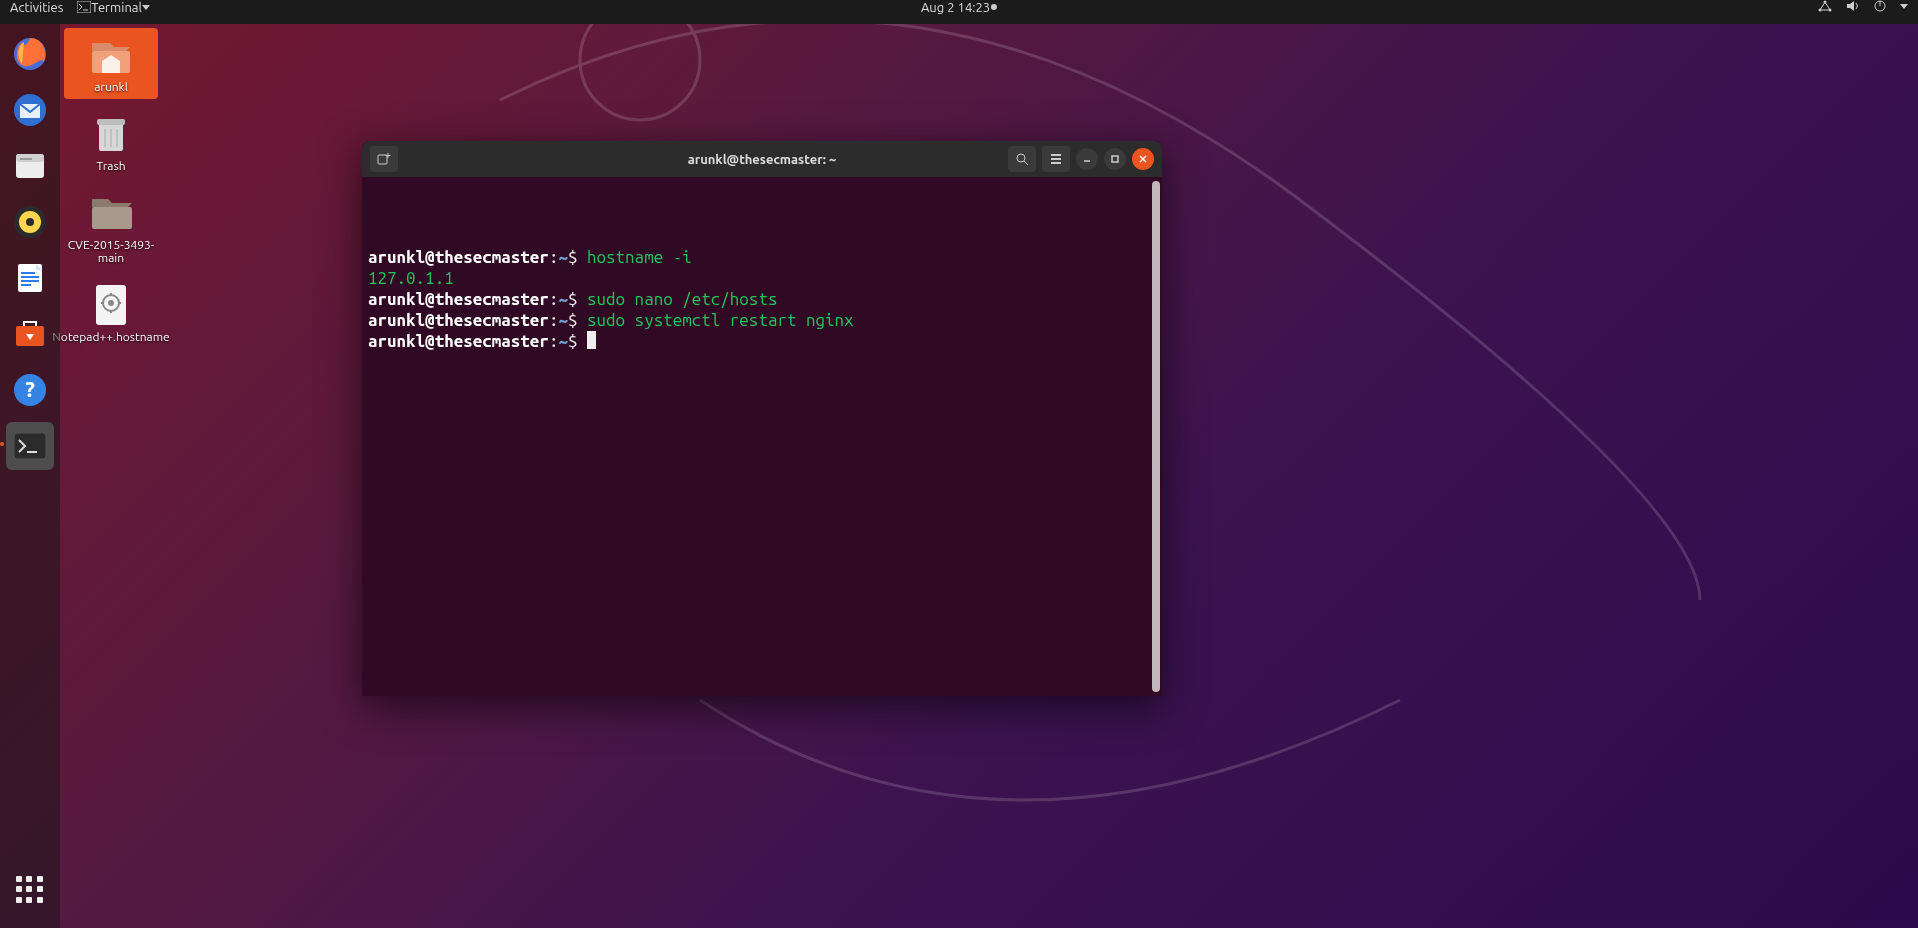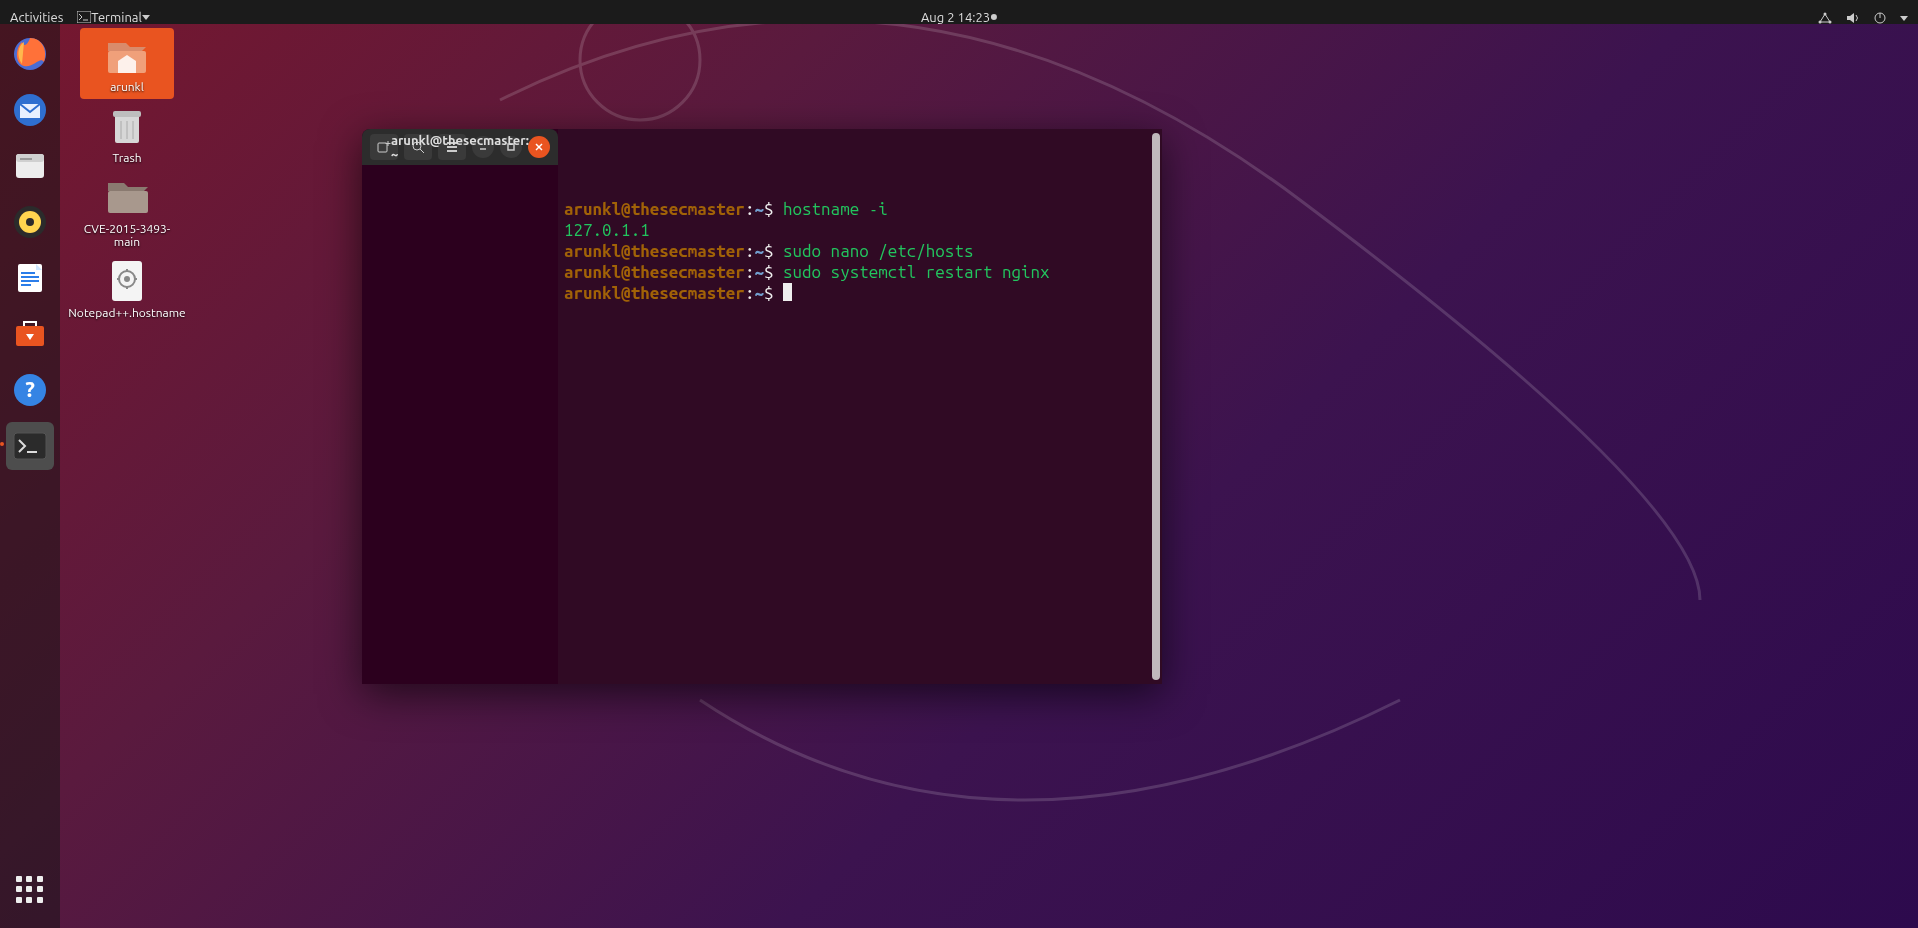--- a/index.html
+++ b/index.html
@@ -13,21 +13,21 @@
 }
 .bg-swirl {
   position: absolute; inset: 0; opacity: 0.15; pointer-events: none;
 }
 
 .topbar {
   height: 24px;
   background: #1b1b1b;
   color: #ddd;
   display: flex;
-  align-items: flex-end;
+  align-items: flex-start;
   font-size: 13px;
   padding: 0 10px;
   position: relative;
   z-index: 10;
 }
 .topbar .left { display: flex; align-items: center; gap: 14px; }
 .topbar .center { position: absolute; left: 50%; transform: translateX(-50%); display: flex; align-items: center; gap: 1px; }
 .topbar .right { margin-left: auto; display: flex; align-items: center; gap: 14px; }
 .topbar .icon { display: inline-flex; align-items: center; }
 .topbar .appmenu { display: flex; align-items: center; gap: 0; }
@@ -57,42 +57,42 @@
   width: 4px; height: 4px; border-radius: 50%; background: #e95420;
 }
 .dock .grid-apps {
   margin-top: auto; margin-bottom: 14px;
 }
 .grid-dots { width: 28px; height: 28px; display: grid; grid-template-columns: repeat(3,1fr); grid-template-rows: repeat(3,1fr); gap: 3px; }
 .grid-dots span { width: 6px; height: 6px; background: #eee; border-radius: 1px; }
 
 
 .desktop-icons {
-  position: absolute; left: 80px; top: 28px;
-  display: flex; flex-direction: column; gap: 0;
+  position: absolute; left: 64px; top: 28px;
+  display: flex; flex-direction: column; gap: 8px;
   z-index: 2;
 }
 .di {
   width: 94px; display: flex; flex-direction: column; align-items: center;
   padding: 6px 2px; border-radius: 4px;
   color: #fff; font-size: 12px; text-align: center;
   text-shadow: 0 1px 2px rgba(0,0,0,0.9);
 }
 .di.sel { background: #e95420; }
 .di .ic { width: 48px; height: 42px; display: flex; align-items: center; justify-content: center; margin-bottom: 4px; }
 
 
 .termwin {
   position: absolute;
-  left: 362px; top: 129px;
+  left: 362px; top: 141px;
   width: 800px; height: 555px;
   background: #2c001e;
   border-top-left-radius: 8px; border-top-right-radius: 8px;
   box-shadow: 0 10px 40px rgba(0,0,0,0.6);
-  display: flex; flex-direction: row;
+  display: flex; flex-direction: column;
   z-index: 20;
 }
 .term-titlebar {
   height: 36px; background: #2c2c2c;
   border-top-left-radius: 8px; border-top-right-radius: 8px;
   display: flex; align-items: center; padding: 0 8px; gap: 6px;
   color: #ddd; font-size: 13px; position: relative;
 }
 .term-titlebar .tbtn {
   width: 28px; height: 26px; border-radius: 4px;
@@ -103,21 +103,21 @@
 .winbtn { width: 22px; height: 22px; border-radius: 50%; display: flex; align-items: center; justify-content: center; background: #3a3a3a; }
 .winbtn.close { background: #e95420; }
 .termbody {
   flex: 1; background: #300a24; color: #eee;
   font-family: "Ubuntu Mono", "Consolas", monospace;
   font-size: 17px; line-height: 21px;
   padding: 6px 10px 6px 6px; position: relative;
   white-space: pre;
 }
 .termbody .scroll { position: absolute; right: 2px; top: 4px; bottom: 4px; width: 8px; background: #c0b8bc; border-radius: 4px; }
-.prompt-user { color: #a16207; font-weight: 600; }
+.prompt-user { color: #ffffff; font-weight: 600; }
 .prompt-path { color: #729fcf; font-weight: 600; }
 .prompt-sep { color: #eee; }
 .cmd { color: #22c55e; }
 .cursor { display: inline-block; width: 9px; height: 18px; background: #eee; vertical-align: -2px; }
 </style>
 </head>
 <body>
 
 <svg class="bg-swirl" viewBox="0 0 1918 928">
   <path d="M500 100 Q900 -100 1300 200 T1700 600" stroke="#fff" stroke-width="3" fill="none"></path>

